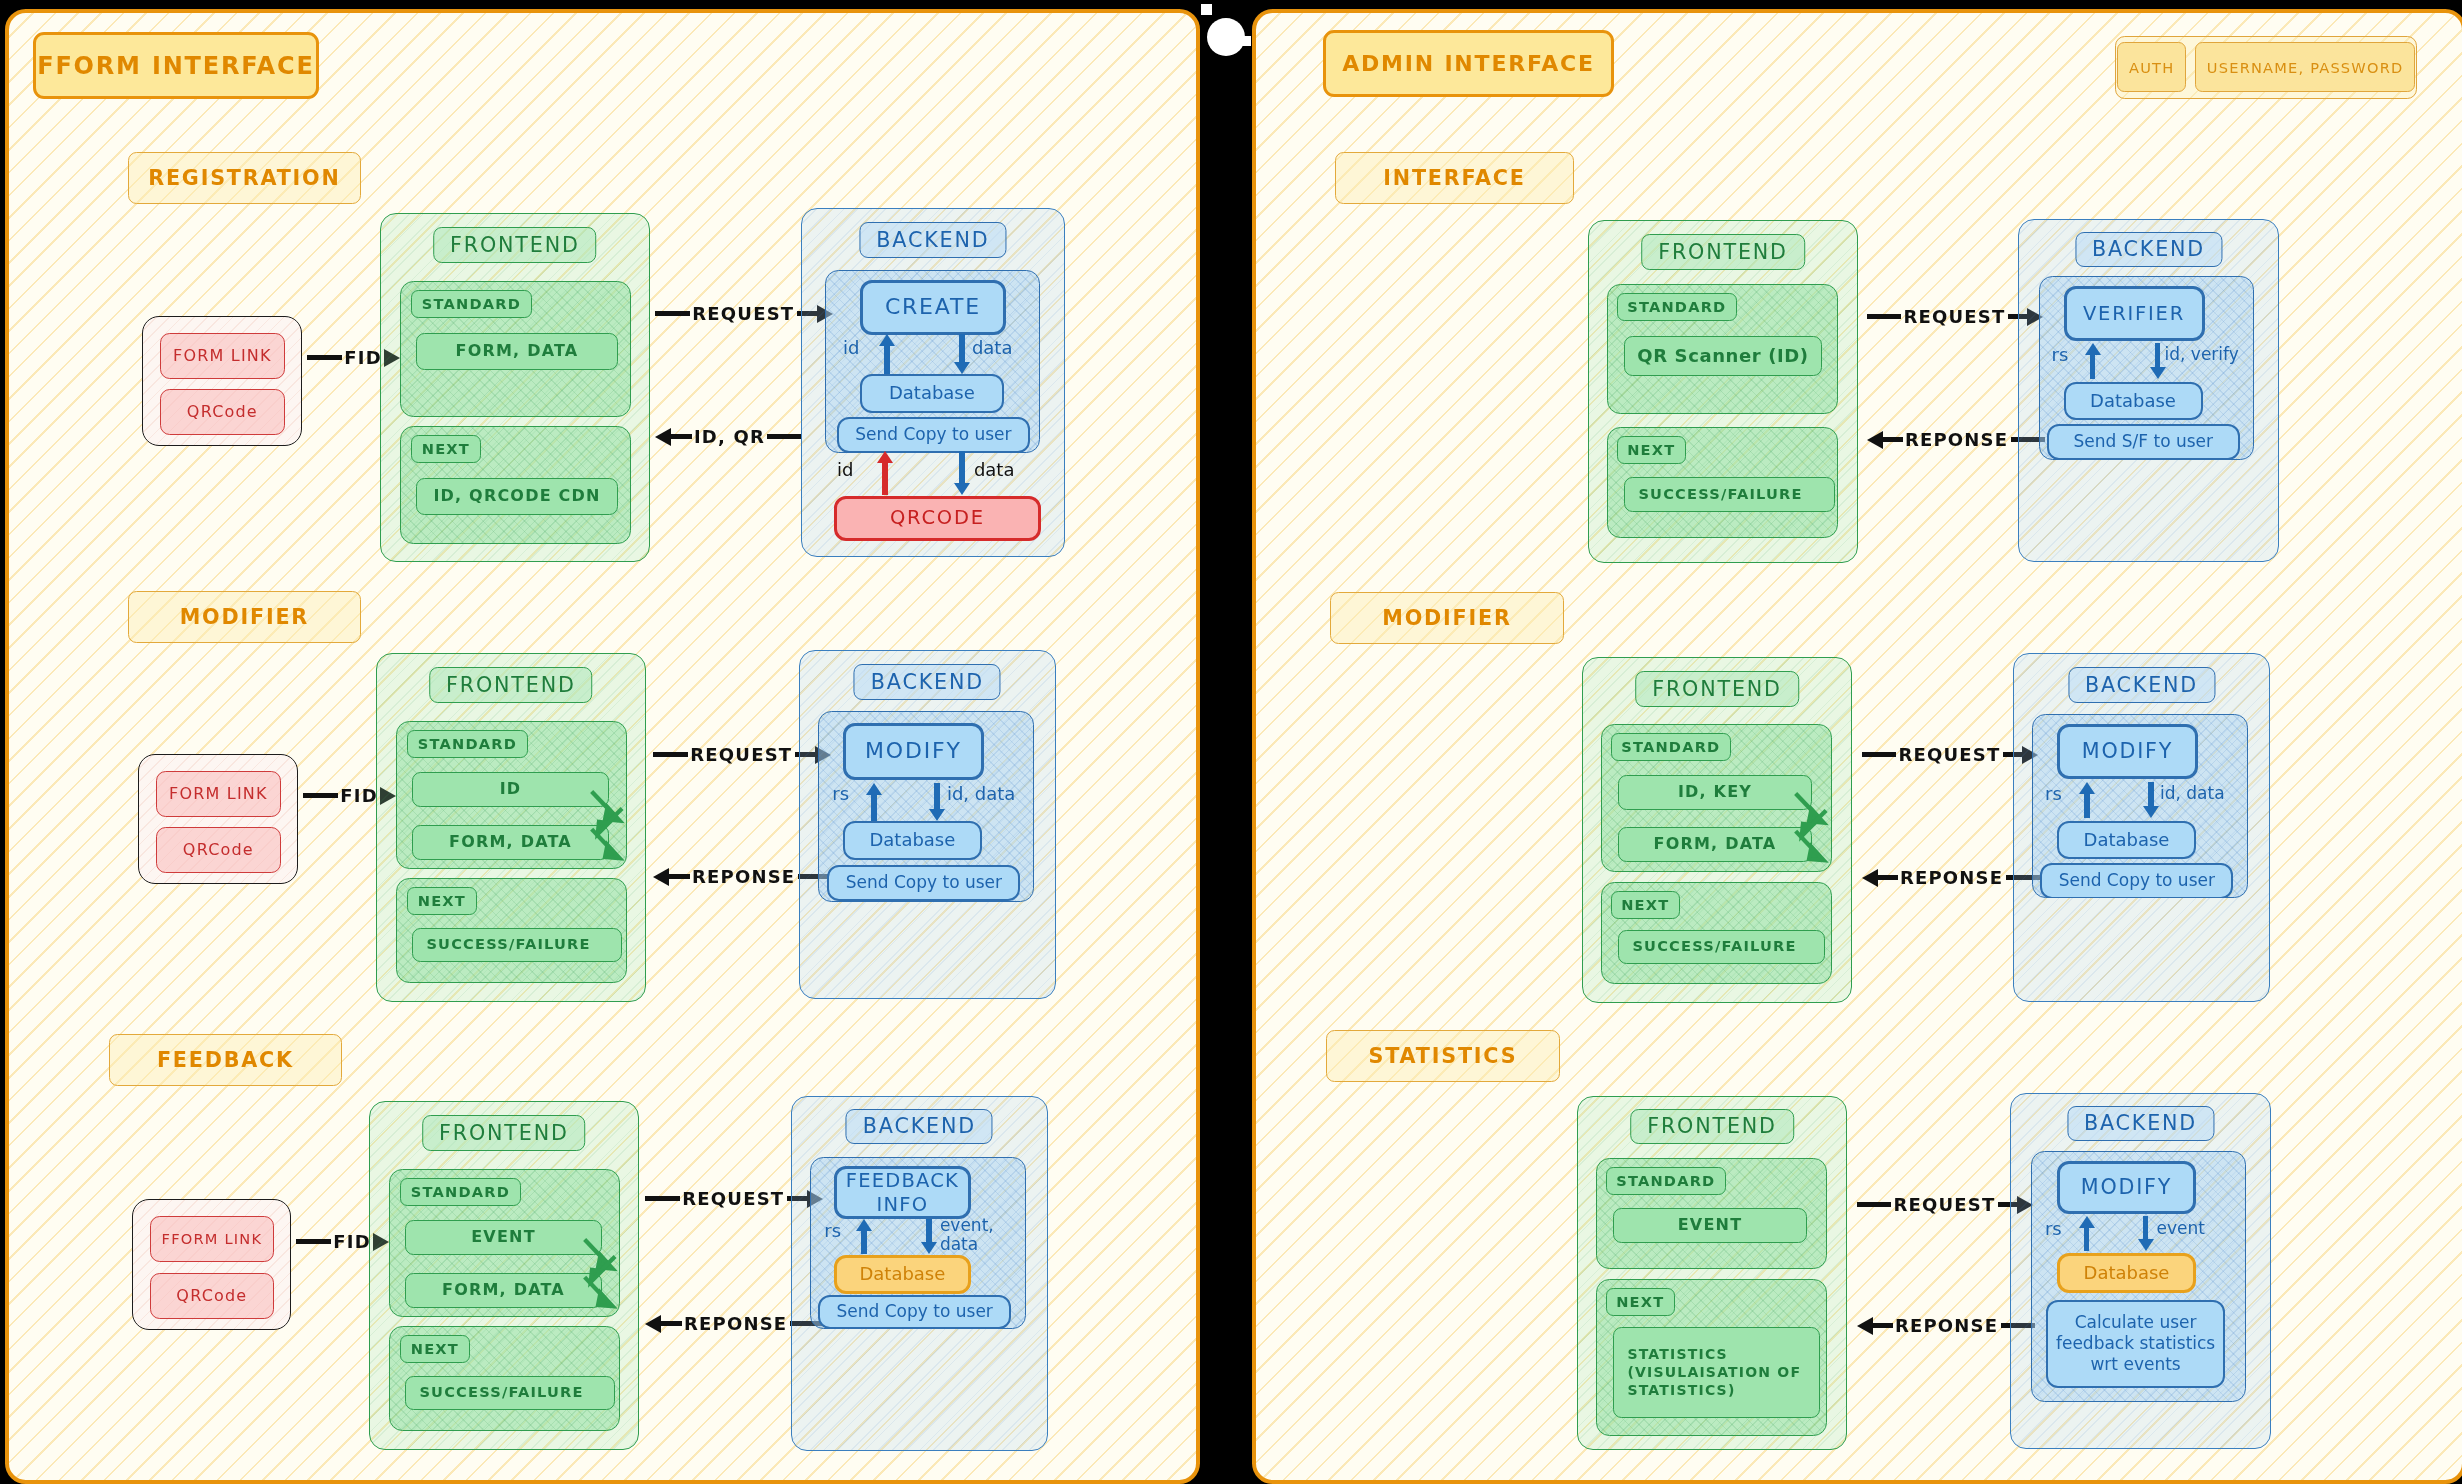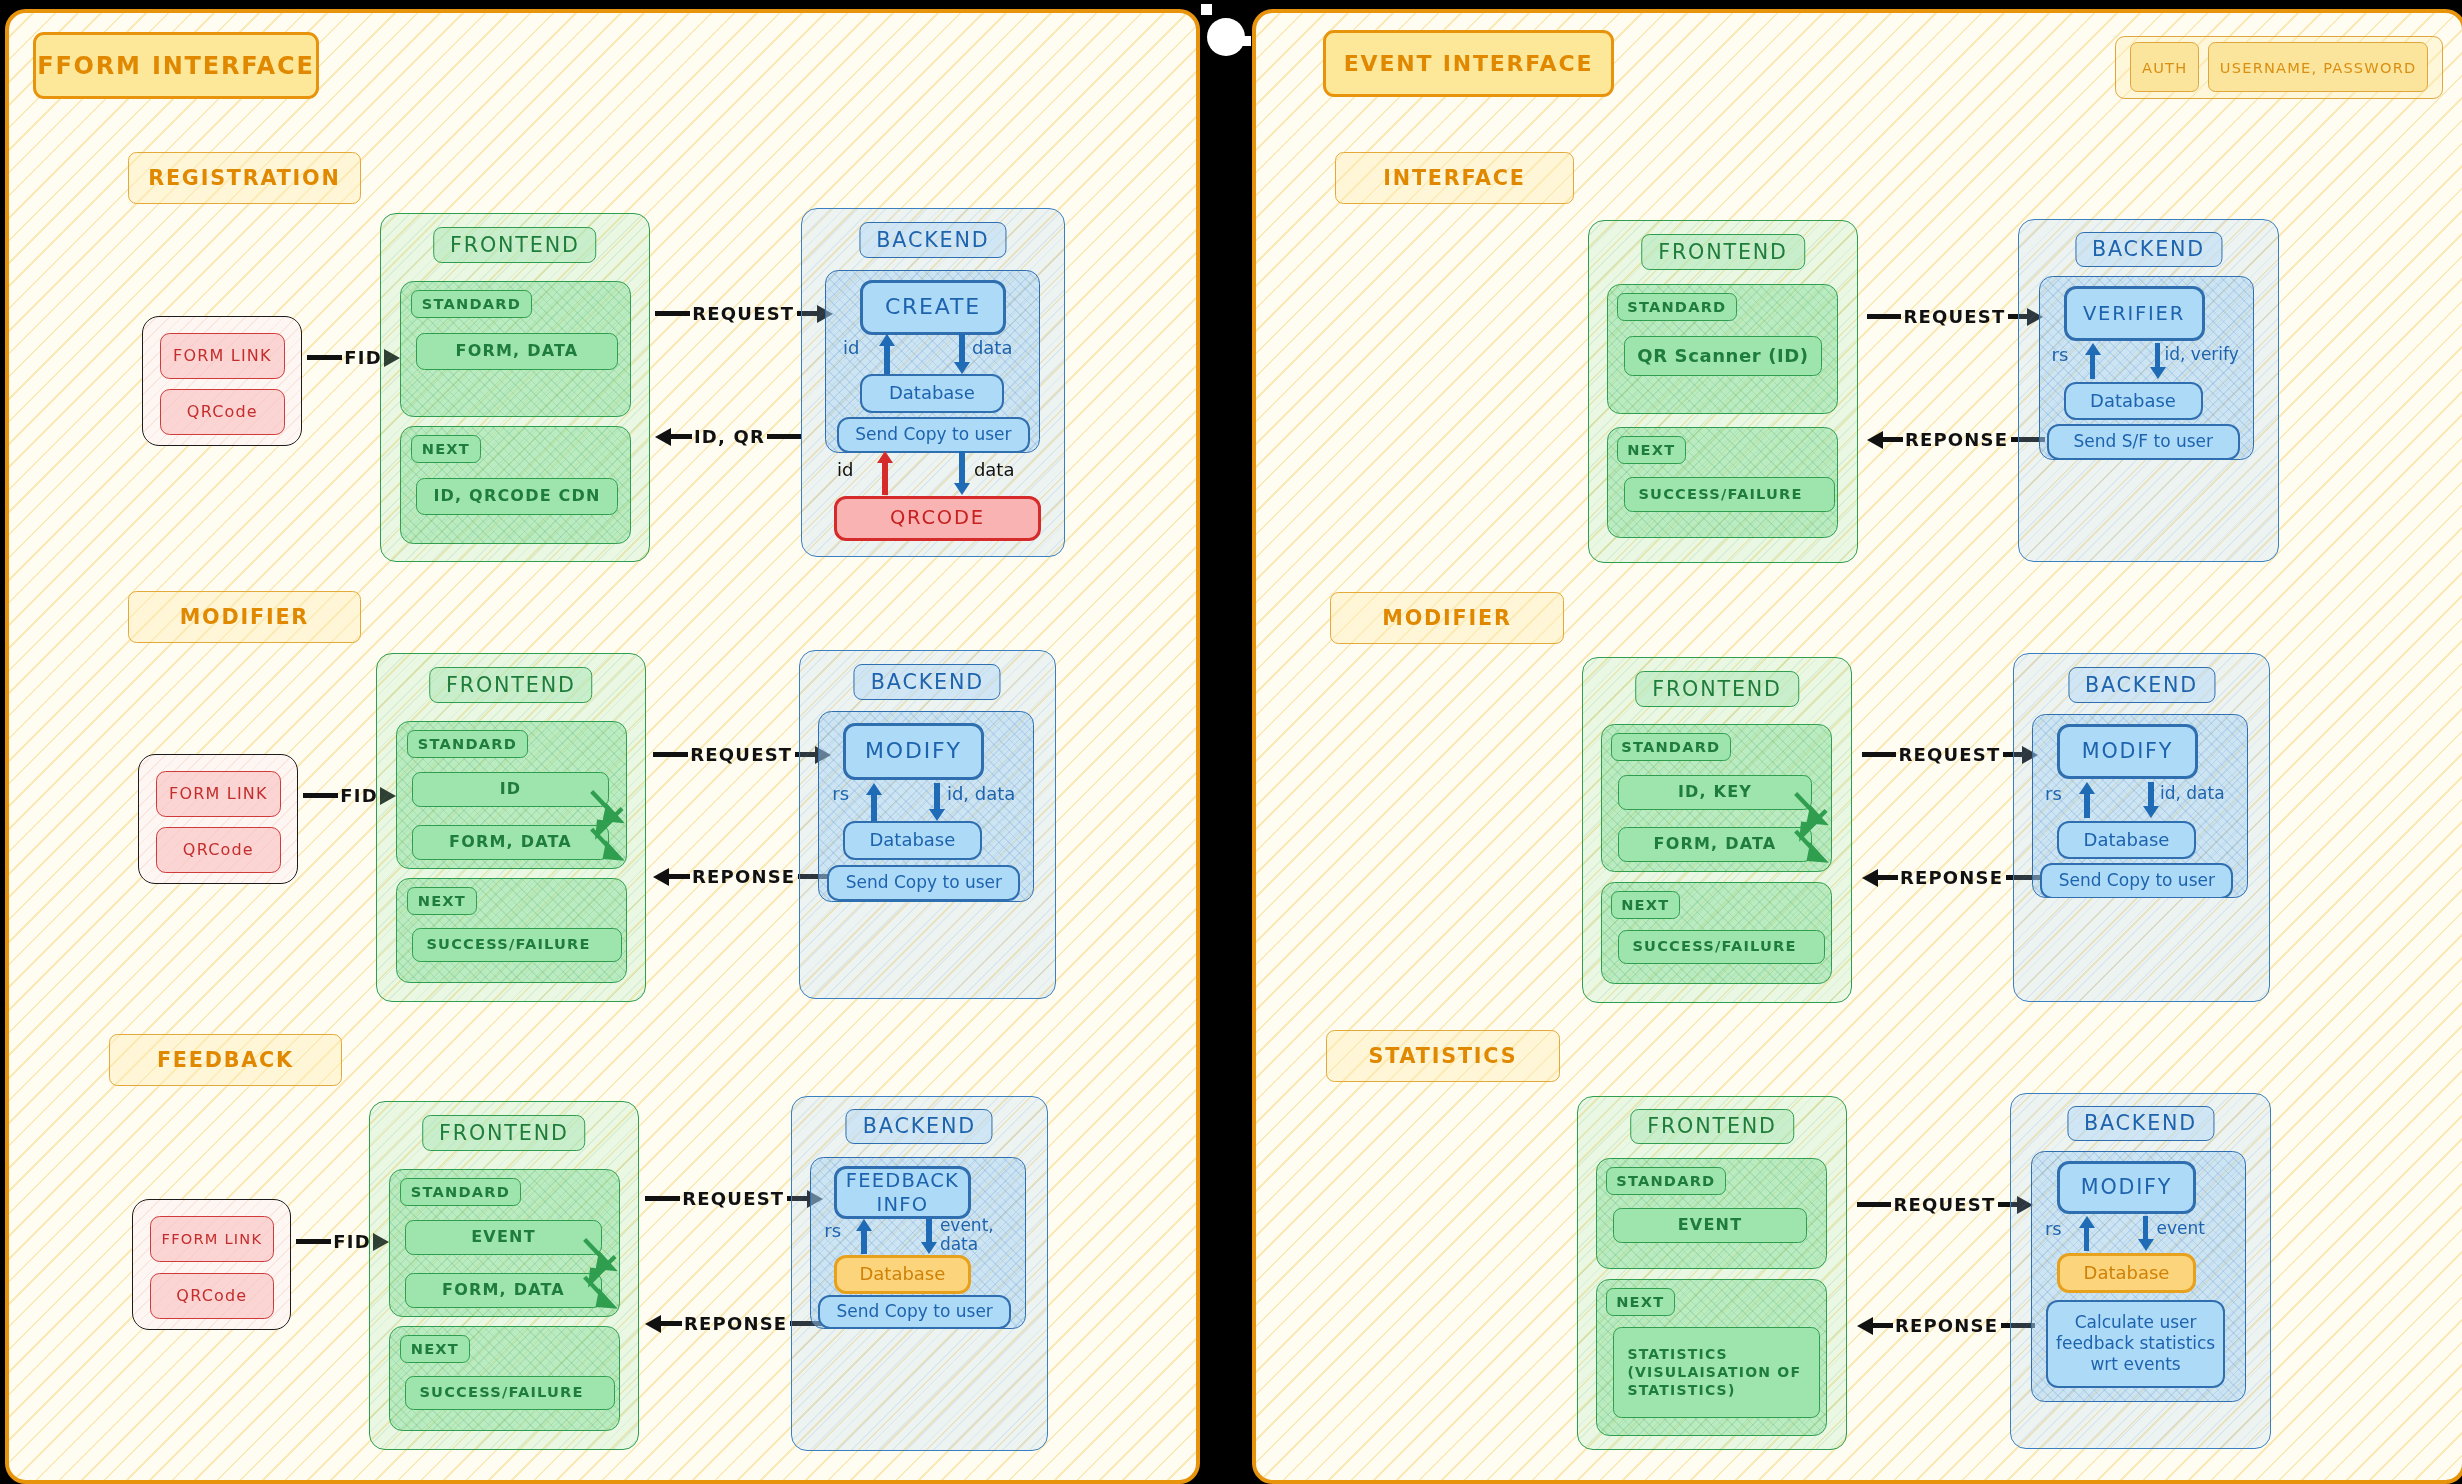--- a/index.html
+++ b/index.html
@@ -17,21 +17,21 @@
   .pcontent{position:relative;width:100%;height:100%;}
 
   
   .title-chip{position:absolute;border:3px solid #e8930c;border-radius:11px;background:#fde89a;
      display:flex;align-items:center;justify-content:center;color:#e08800;letter-spacing:1.8px;
      font-family:"DejaVu Sans",sans-serif;font-weight:700;}
   .sec-chip{position:absolute;border:1.2px solid #e3a93b;border-radius:8.5px;background:rgba(253,237,180,.45);
      display:flex;align-items:center;justify-content:center;color:#e08800;letter-spacing:1.8px;
      font-weight:700;font-size:20.7px;}
   .auth-wrap{position:absolute;border:1.2px solid #e0a53c;border-radius:9.7px;background:rgba(253,237,180,.40);
-     display:flex;align-items:center;gap:8.5px;padding:6px 14px;}
+     display:flex;align-items:center;gap:8.5px;padding:6px 1px;}
   .auth-pill{border:1.2px solid #e0a53c;border-radius:7.3px;background:#fbe49c;color:#d98f12;
      display:flex;align-items:center;justify-content:center;font-size:14.6px;letter-spacing:1.2px;padding:7.3px 11px;}
 
   
   .grp{position:absolute;border-radius:16px;overflow:hidden;}
   .grp.green{border:1.2px solid #2f9e4f;background:rgba(157,226,171,.22);}
   .grp.blue{border:1.2px solid #3a7fbf;background:rgba(160,204,240,.20);}
   .grp::before{content:"";position:absolute;inset:0;pointer-events:none;}
   .grp.green::before{background:repeating-linear-gradient(135deg, rgba(60,160,90,.10) 0 1.2px, rgba(0,0,0,0) 1.2px 9.7px);}
   .grp.blue::before{background:repeating-linear-gradient(135deg, rgba(70,130,200,.10) 0 1.2px, rgba(0,0,0,0) 1.2px 9.7px);}
@@ -318,21 +318,21 @@
         <div class="pbox blue-thin" style="left:7.3px;top:137px;width:189px;height:30px;font-size:17px;">Send Copy to user</div>
       </div>
     </div>
 
    </div>
   </div>
 
   <div class="panel" id="panel-admin">
    <div class="pcontent">
 
-    <div class="title-chip" style="left:67px;top:17px;width:285px;height:61px;font-size:22px;">EVENT INTERFACE</div>
+    <div class="title-chip" style="left:67px;top:17px;width:285px;height:61px;font-size:22px;">ADMIN INTERFACE</div>
 
     <div class="auth-wrap" style="left:859px;top:23px;height:49px;">
       <div class="auth-pill" style="height:34px;">AUTH</div>
       <div class="auth-pill" style="height:34px;">USERNAME, PASSWORD</div>
     </div>
 
     <div class="sec-chip" style="left:79px;top:139px;width:237px;height:50px;">INTERFACE</div>
 
     <div class="grp green" style="left:332px;top:207px;width:268px;height:341px;">
       <div class="grp-head green" style="top:13.4px;">FRONTEND</div>

